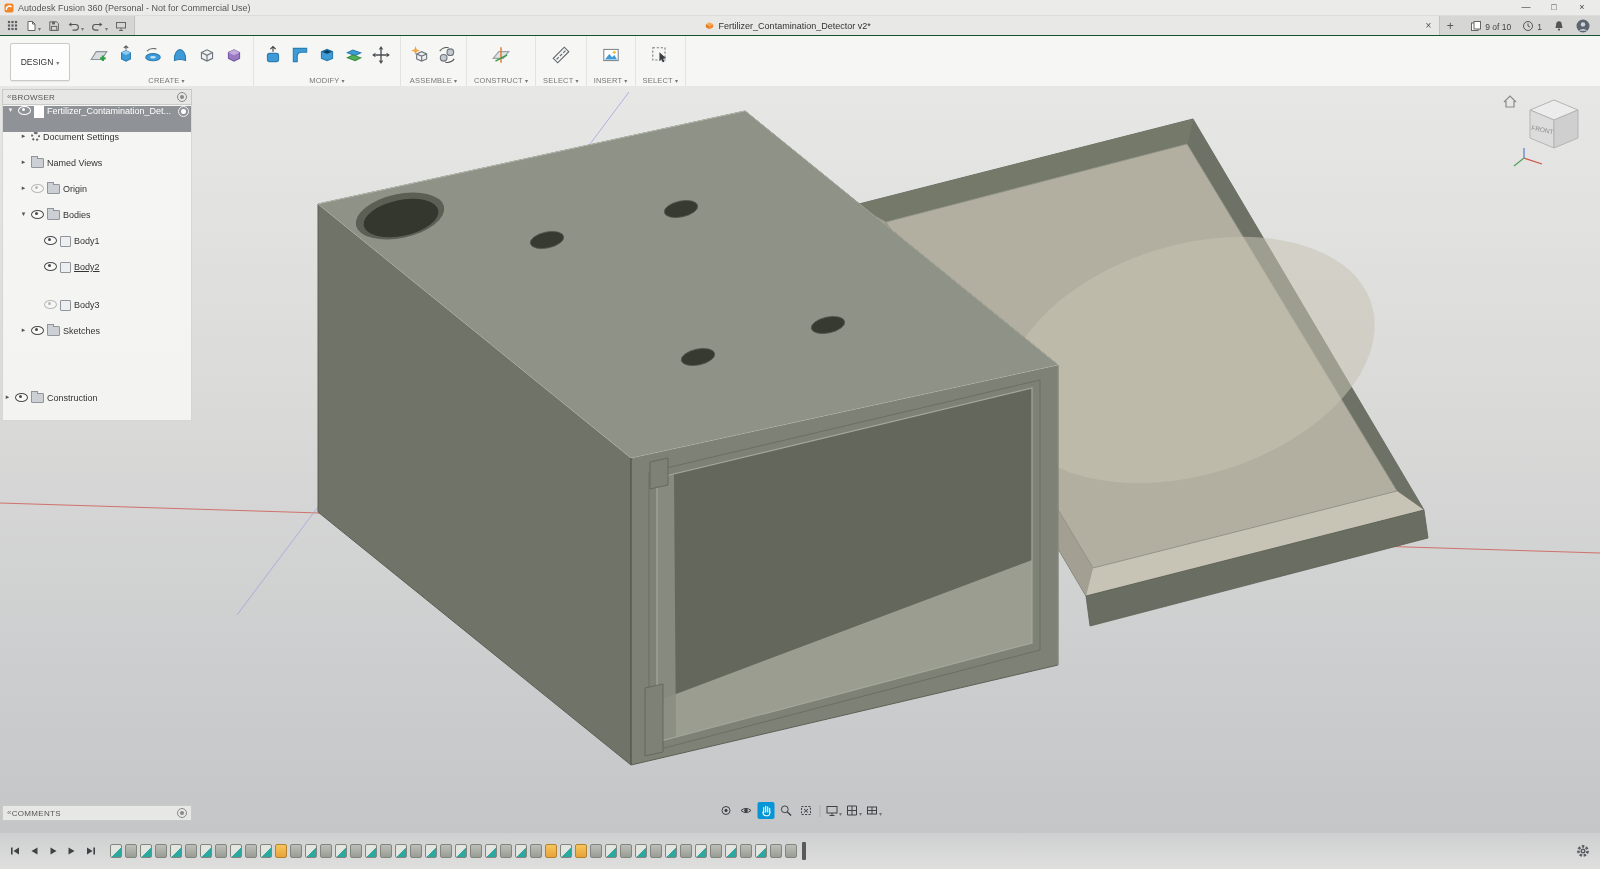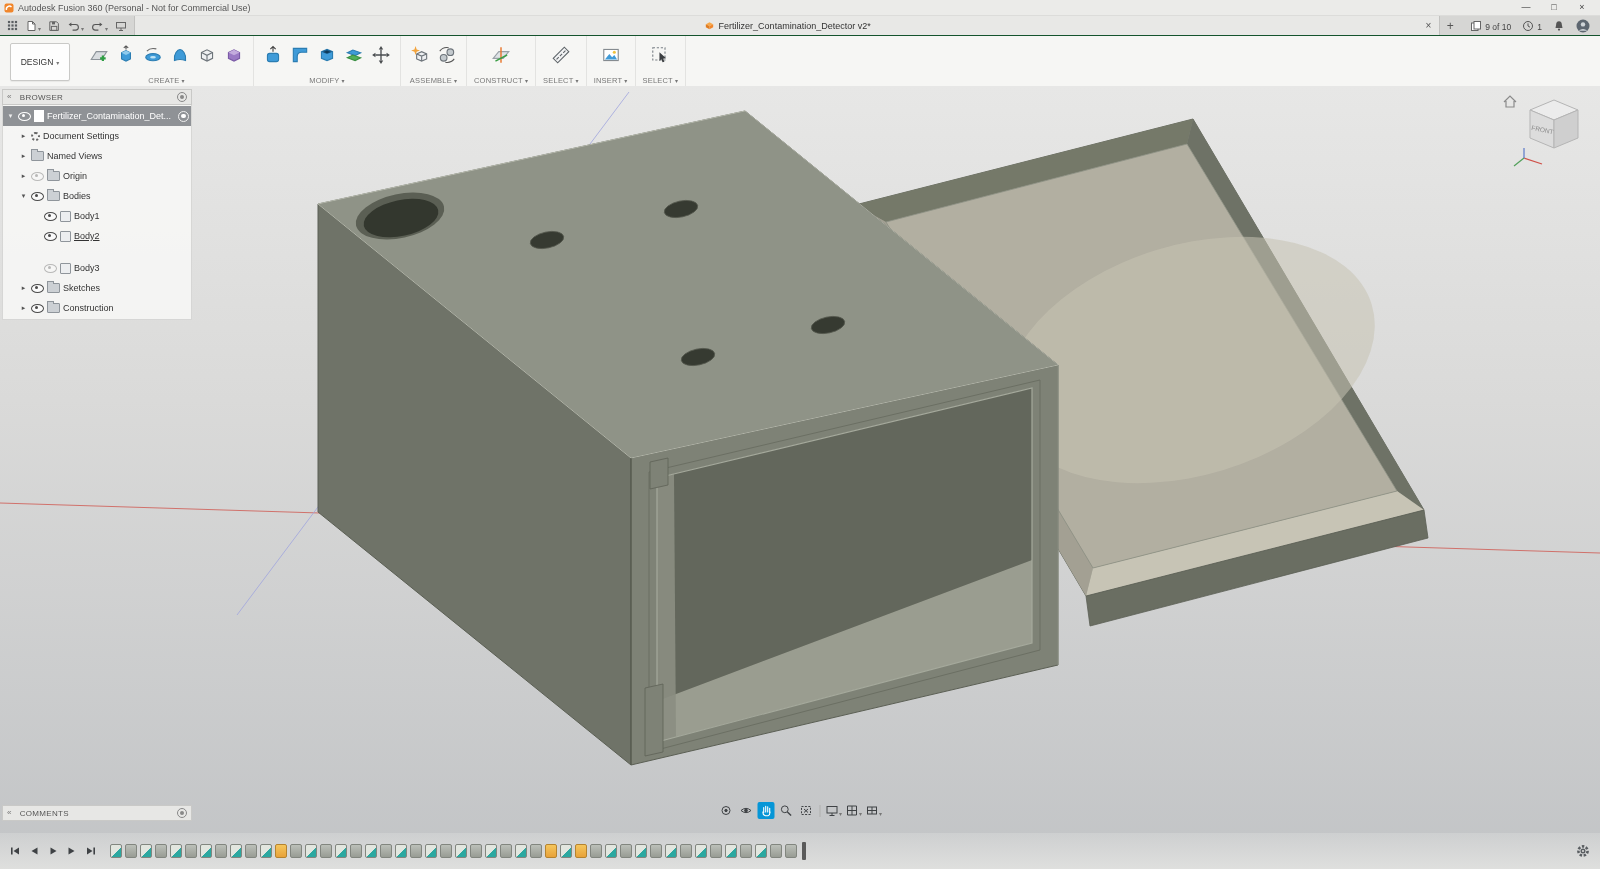--- a/index.html
+++ b/index.html
@@ -44,27 +44,27 @@
             background:linear-gradient(180deg,#e7e7e6 0%,#dadad9 40%,#c2c4c6 100%)}
   .scene{position:absolute;inset:0;width:100%;height:100%}
 
   
   .viewcube{position:absolute;top:6px;right:14px;width:84px;height:78px;z-index:3}
 
   
   .panel{position:absolute;width:190px;z-index:4;font-size:9px}
   .browser{top:3px;left:2px}
   .comments{left:2px;bottom:48px}
-  .phdr{height:14px;background:#e7e7e5;border:1px solid #c9c9c7;display:flex;align-items:center;padding:0 4px;gap:8px;color:#555;font-size:8px;letter-spacing:.3px}
+  .phdr{height:14px;background:#e7e7e5;border:1px solid #c9c9c7;display:flex;align-items:center;padding:0 4px;gap:0;color:#555;font-size:8px;letter-spacing:.3px}
   .chev{color:#777;font-size:8px;line-height:1}
   .chev::before{content:"«"}
   .bullseye{width:8px;height:8px;border:1px solid #888;border-radius:50%;position:relative;margin-left:auto}
   .bullseye::after{content:"";position:absolute;inset:2px;border-radius:50%;background:#888}
   .tree{background:rgba(250,250,249,.78);border:1px solid rgba(198,198,196,.65);border-top:none;padding:1px 0}
-  .brow{display:flex;align-items:center;height:20px;gap:3px;color:#333;padding-right:2px}
+  .brow{display:flex;align-items:flex-start;height:26px;gap:3px;color:#333;padding-right:2px}
   .brow.sel{background:#8f9296;color:#fff}
   .disc{width:9px;font-size:7px;color:#555;text-align:center;flex:0 0 auto}
   .brow.sel .disc{color:#eee}
   .eye{width:11px;height:7px;border:1px solid #4a4a4a;border-radius:50%;position:relative;flex:0 0 auto;background:#fafafa}
   .eye::after{content:"";position:absolute;left:3.2px;top:1.4px;width:3px;height:3px;border-radius:50%;background:#4a4a4a}
   .eye.off{opacity:.35}
   .brow.sel .eye{border-color:#fff;background:transparent}
   .brow.sel .eye::after{background:#fff}
   .ticon{flex:0 0 auto;display:inline-block}
   .ticon-folder{width:11px;height:8px;background:#ccd0d4;border:1px solid #8f959b;border-radius:1px;position:relative}
@@ -515,21 +515,21 @@
           <span class="eye off"></span>
           <span class="ticon ticon-body"></span>
           <span class="tlabel">Body3</span>
         </div>
         <div class="brow" style="padding-left: 16px;">
           <span class="disc">▸</span>
           <span class="eye"></span>
           <span class="ticon ticon-folder"></span>
           <span class="tlabel">Sketches</span>
         </div>
-        <div class="brow" style="padding-left: 16px;">
+        <div class="brow" style=" margin-top: 41px;">
           <span class="disc">▸</span>
           <span class="eye"></span>
           <span class="ticon ticon-folder"></span>
           <span class="tlabel">Construction</span>
         </div>
       </div>
   </div>
 
   <div class="panel comments">
     <div class="phdr">

